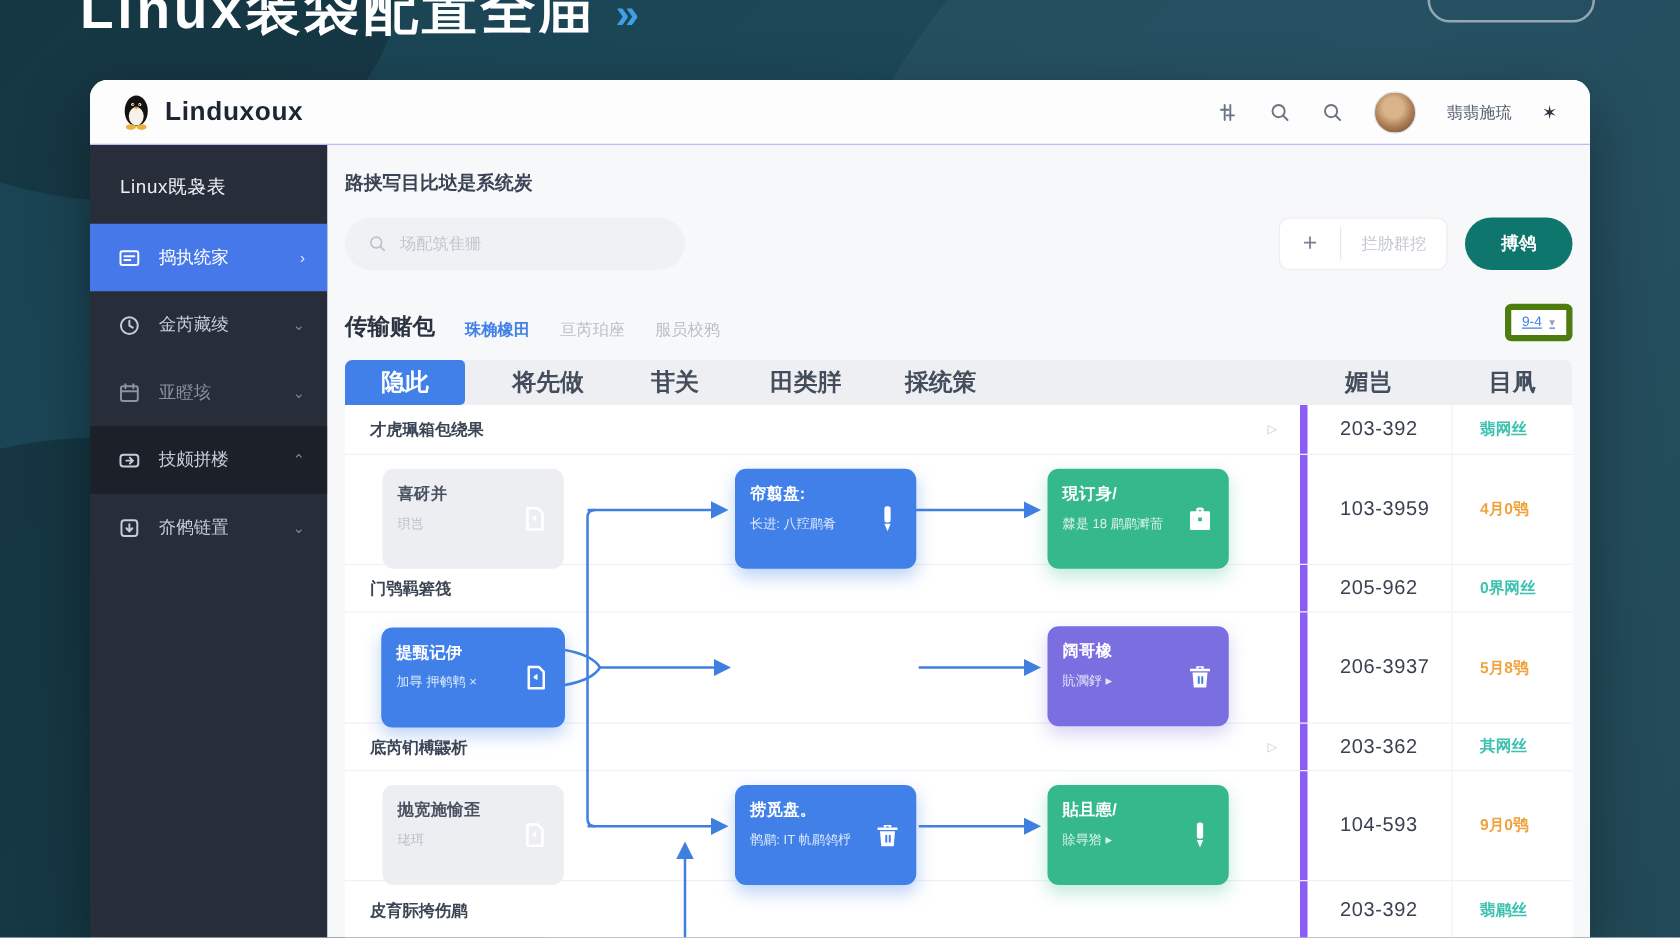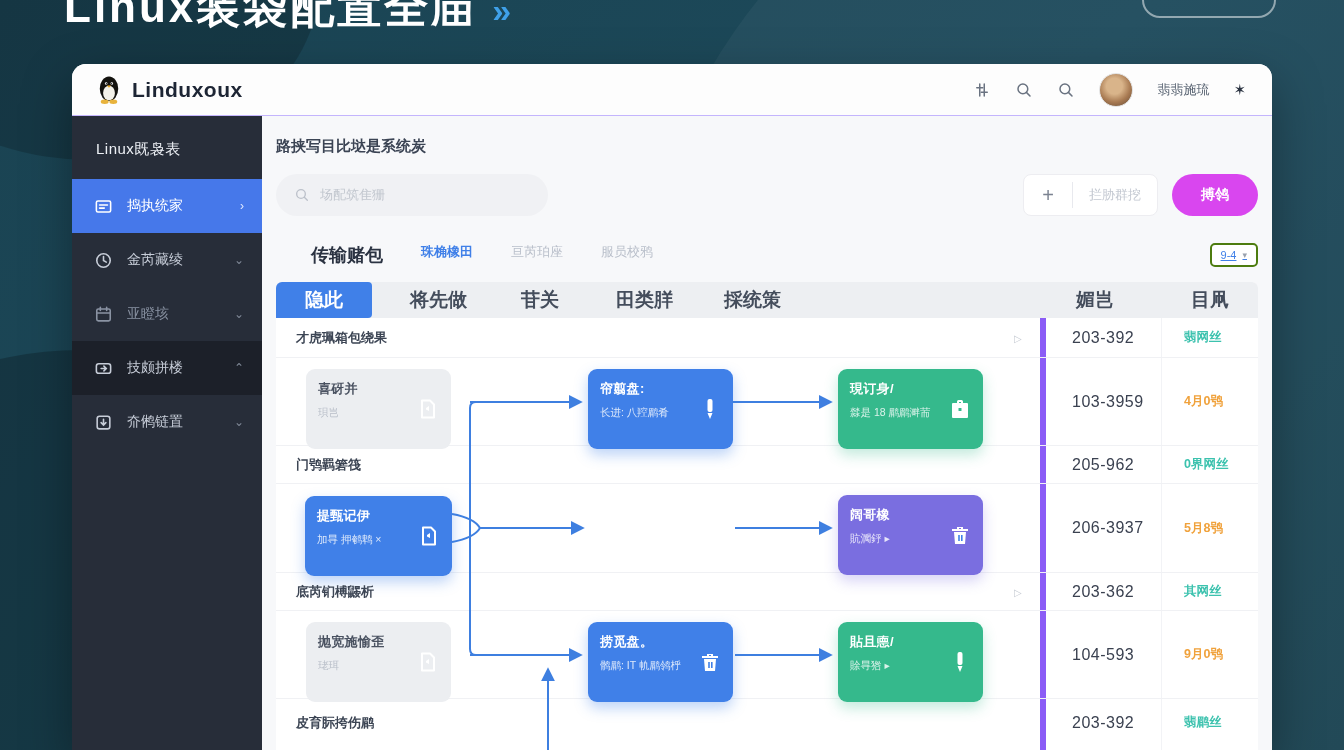--- a/index.html
+++ b/index.html
@@ -61,28 +61,28 @@
   .toolbar { margin-top:18px; display:flex; align-items:center; }
   .search-box { width:272px; height:42px; background:#f0f1f4; border-radius:21px;
     display:flex; align-items:center; gap:10px; padding:0 18px; }
   .search-box .ph { font-size:13px; color:#c2c7cf; }
   .seg { margin-left:auto; height:42px; display:flex; align-items:center; background:#fff;
     border:1px solid #ededf1; border-radius:8px; overflow:hidden; }
   .seg-plus { width:48px; text-align:center; font-size:20px; color:#7b8391; cursor:pointer; }
   .seg-div { width:1px; height:26px; background:#e8e9ee; }
   .seg-label { padding:0 16px; font-size:13px; color:#c3c8d1; cursor:pointer; }
   .btn-primary { margin-left:14px; min-width:86px; height:42px; border:none; border-radius:21px;
-    background:#d946ef; color:#fff; font-size:14px; font-weight:700; cursor:pointer;
+    background:#0f766e; color:#fff; font-size:14px; font-weight:700; cursor:pointer;
     font-family:inherit; padding:0 22px; }
 
-  .section-row { margin-top:27px; display:flex; align-items:flex-start; gap:38px;margin-left:35px; }
+  .section-row { margin-top:27px; display:flex; align-items:flex-end; gap:24px; }
   .section-title { font-size:18px; font-weight:800; color:#2b3342; }
   .tab { font-size:13px; color:#b9bfca; cursor:pointer; }
   .tab.active { color:#4080e8; font-weight:700; }
-  .badge-chip { margin-left:auto; background:#fff; border:2px solid #4d7c0f; border-radius:5px;
+  .badge-chip { margin-left:auto; background:#fff; border:5px solid #4d7c0f; border-radius:5px;
     padding:4px 9px; font-size:11px; color:#4080e8; display:flex; gap:6px; align-items:center; cursor:pointer;text-decoration:underline; }
   .badge-chip .caret { color:#9aa2ae; font-size:9px; }
 
   
   .table { margin-top:15px; background:#fff; height:515px; position:relative;
     border-radius:6px 6px 0 0; overflow:hidden; }
   .thead { height:36px; background:#edeff2; position:relative; display:flex; align-items:center; }
   .th { position:absolute; font-size:19px; font-weight:700; color:#444d5c; }
   .th-pill { left:0; top:0; height:36px; width:96px; background:#4080e8; color:#fff;
     display:flex; align-items:center; justify-content:center; border-radius:0 4px 4px 0; cursor:pointer; }

